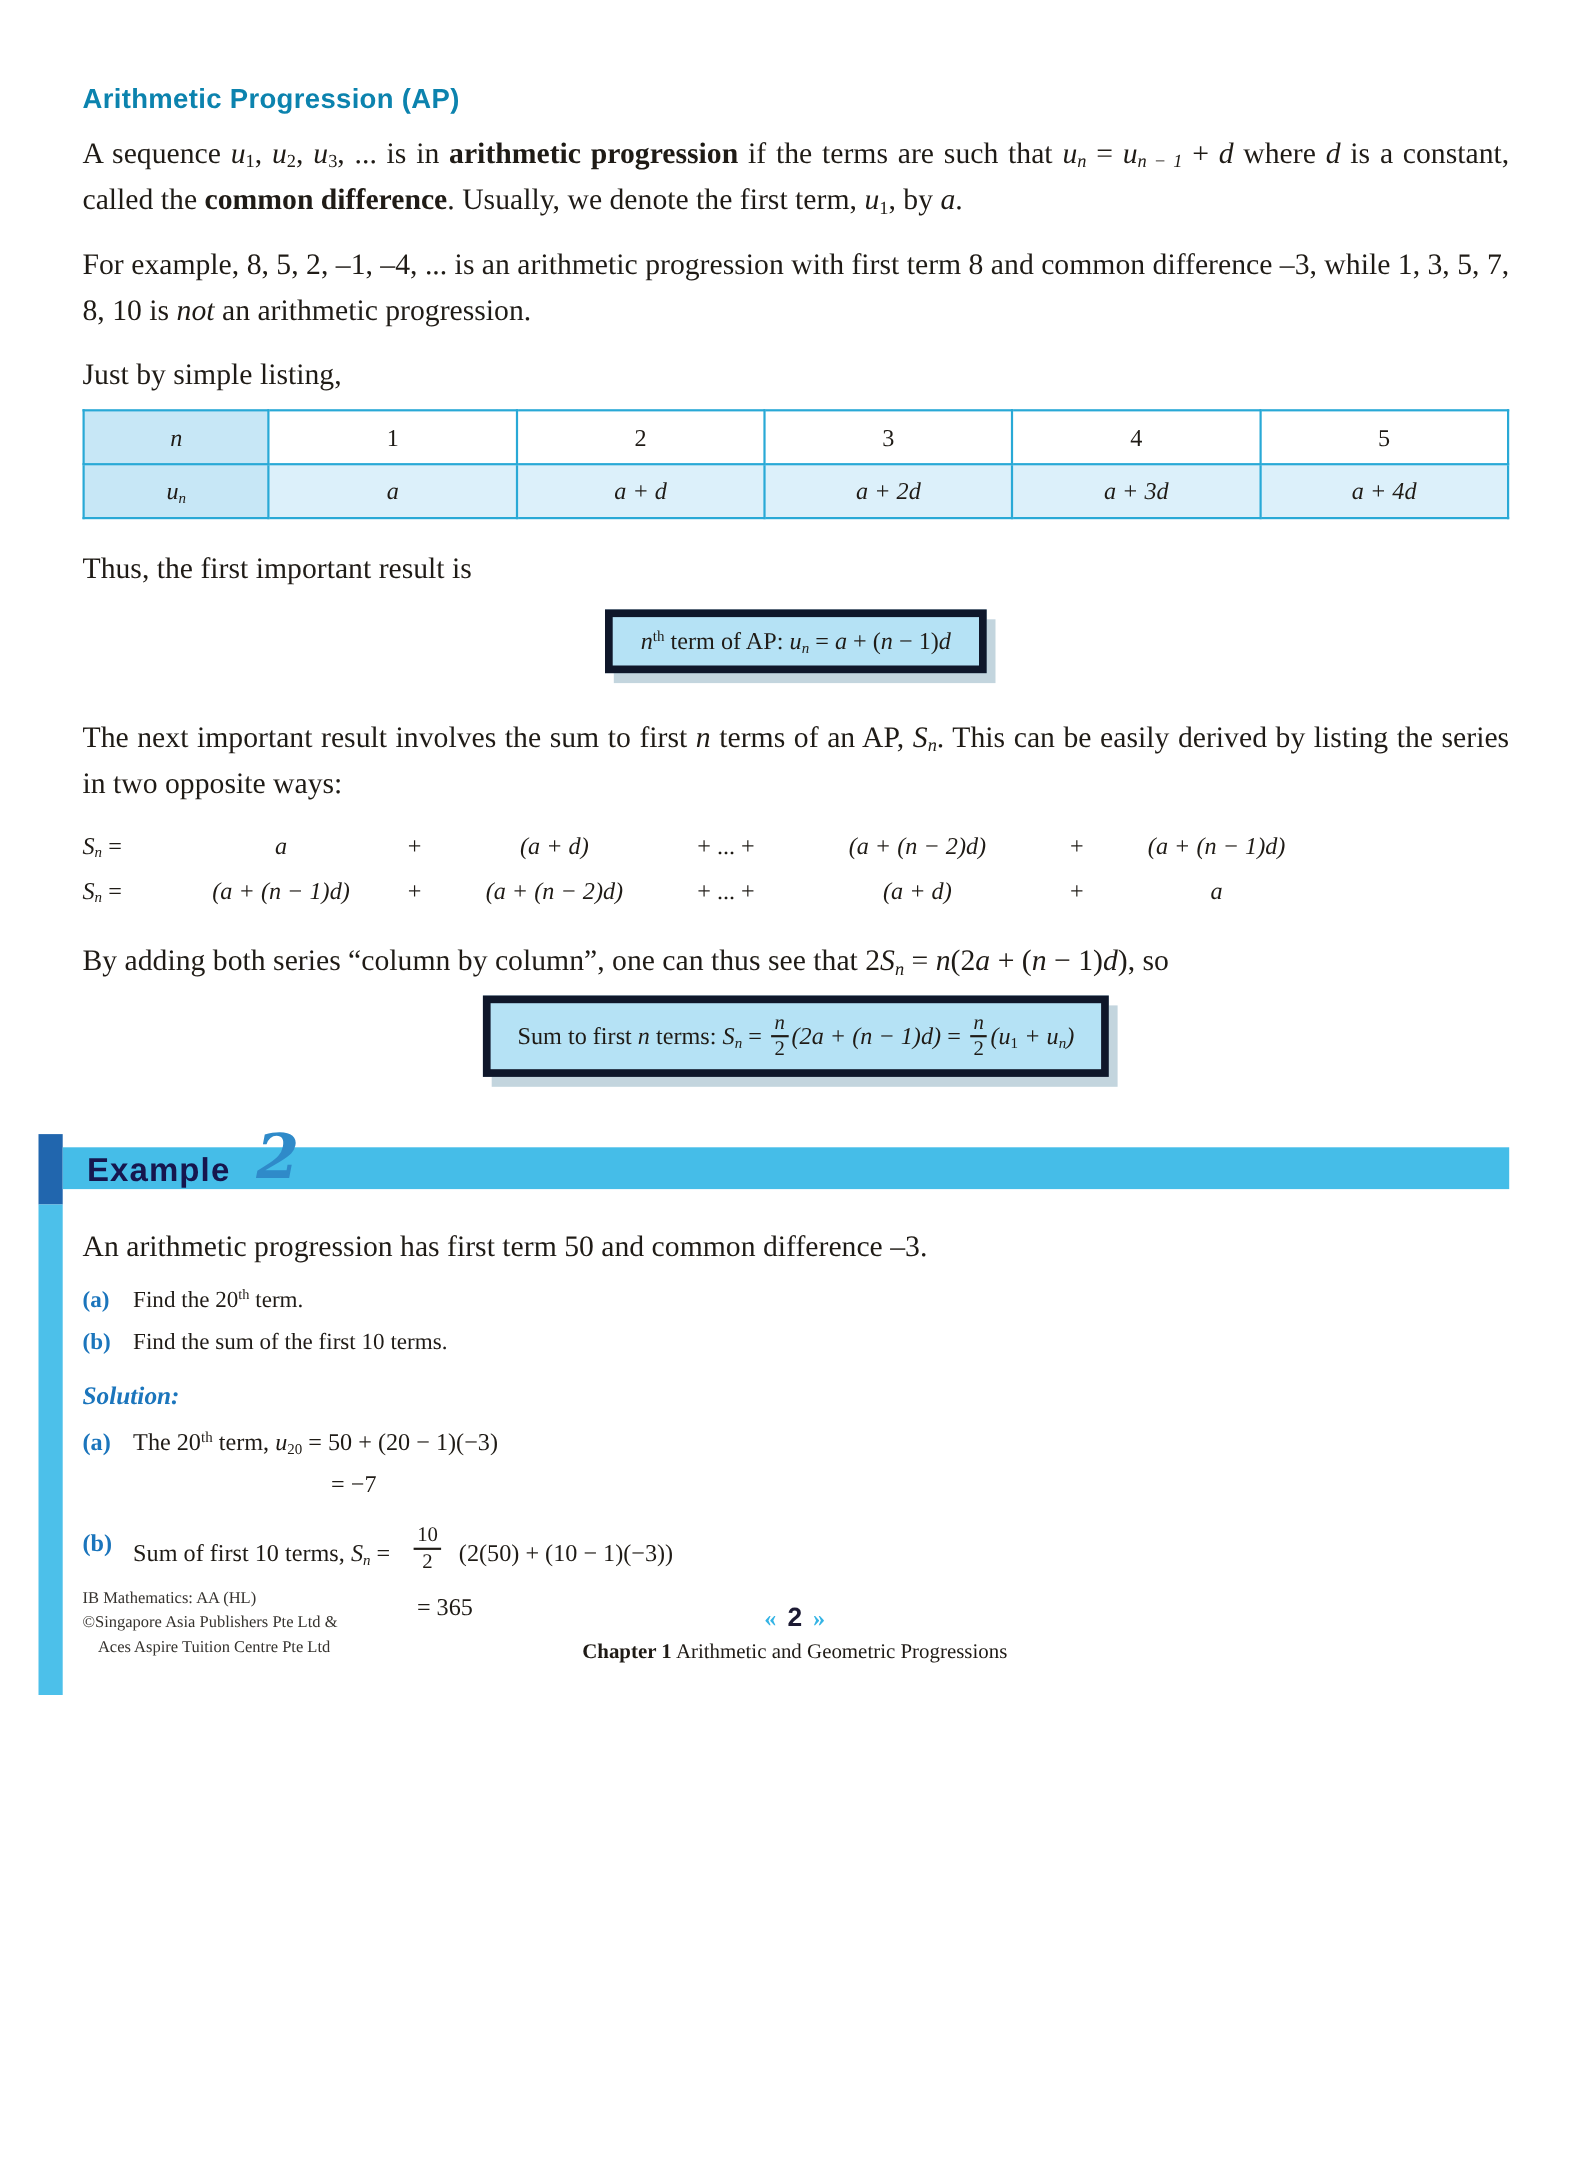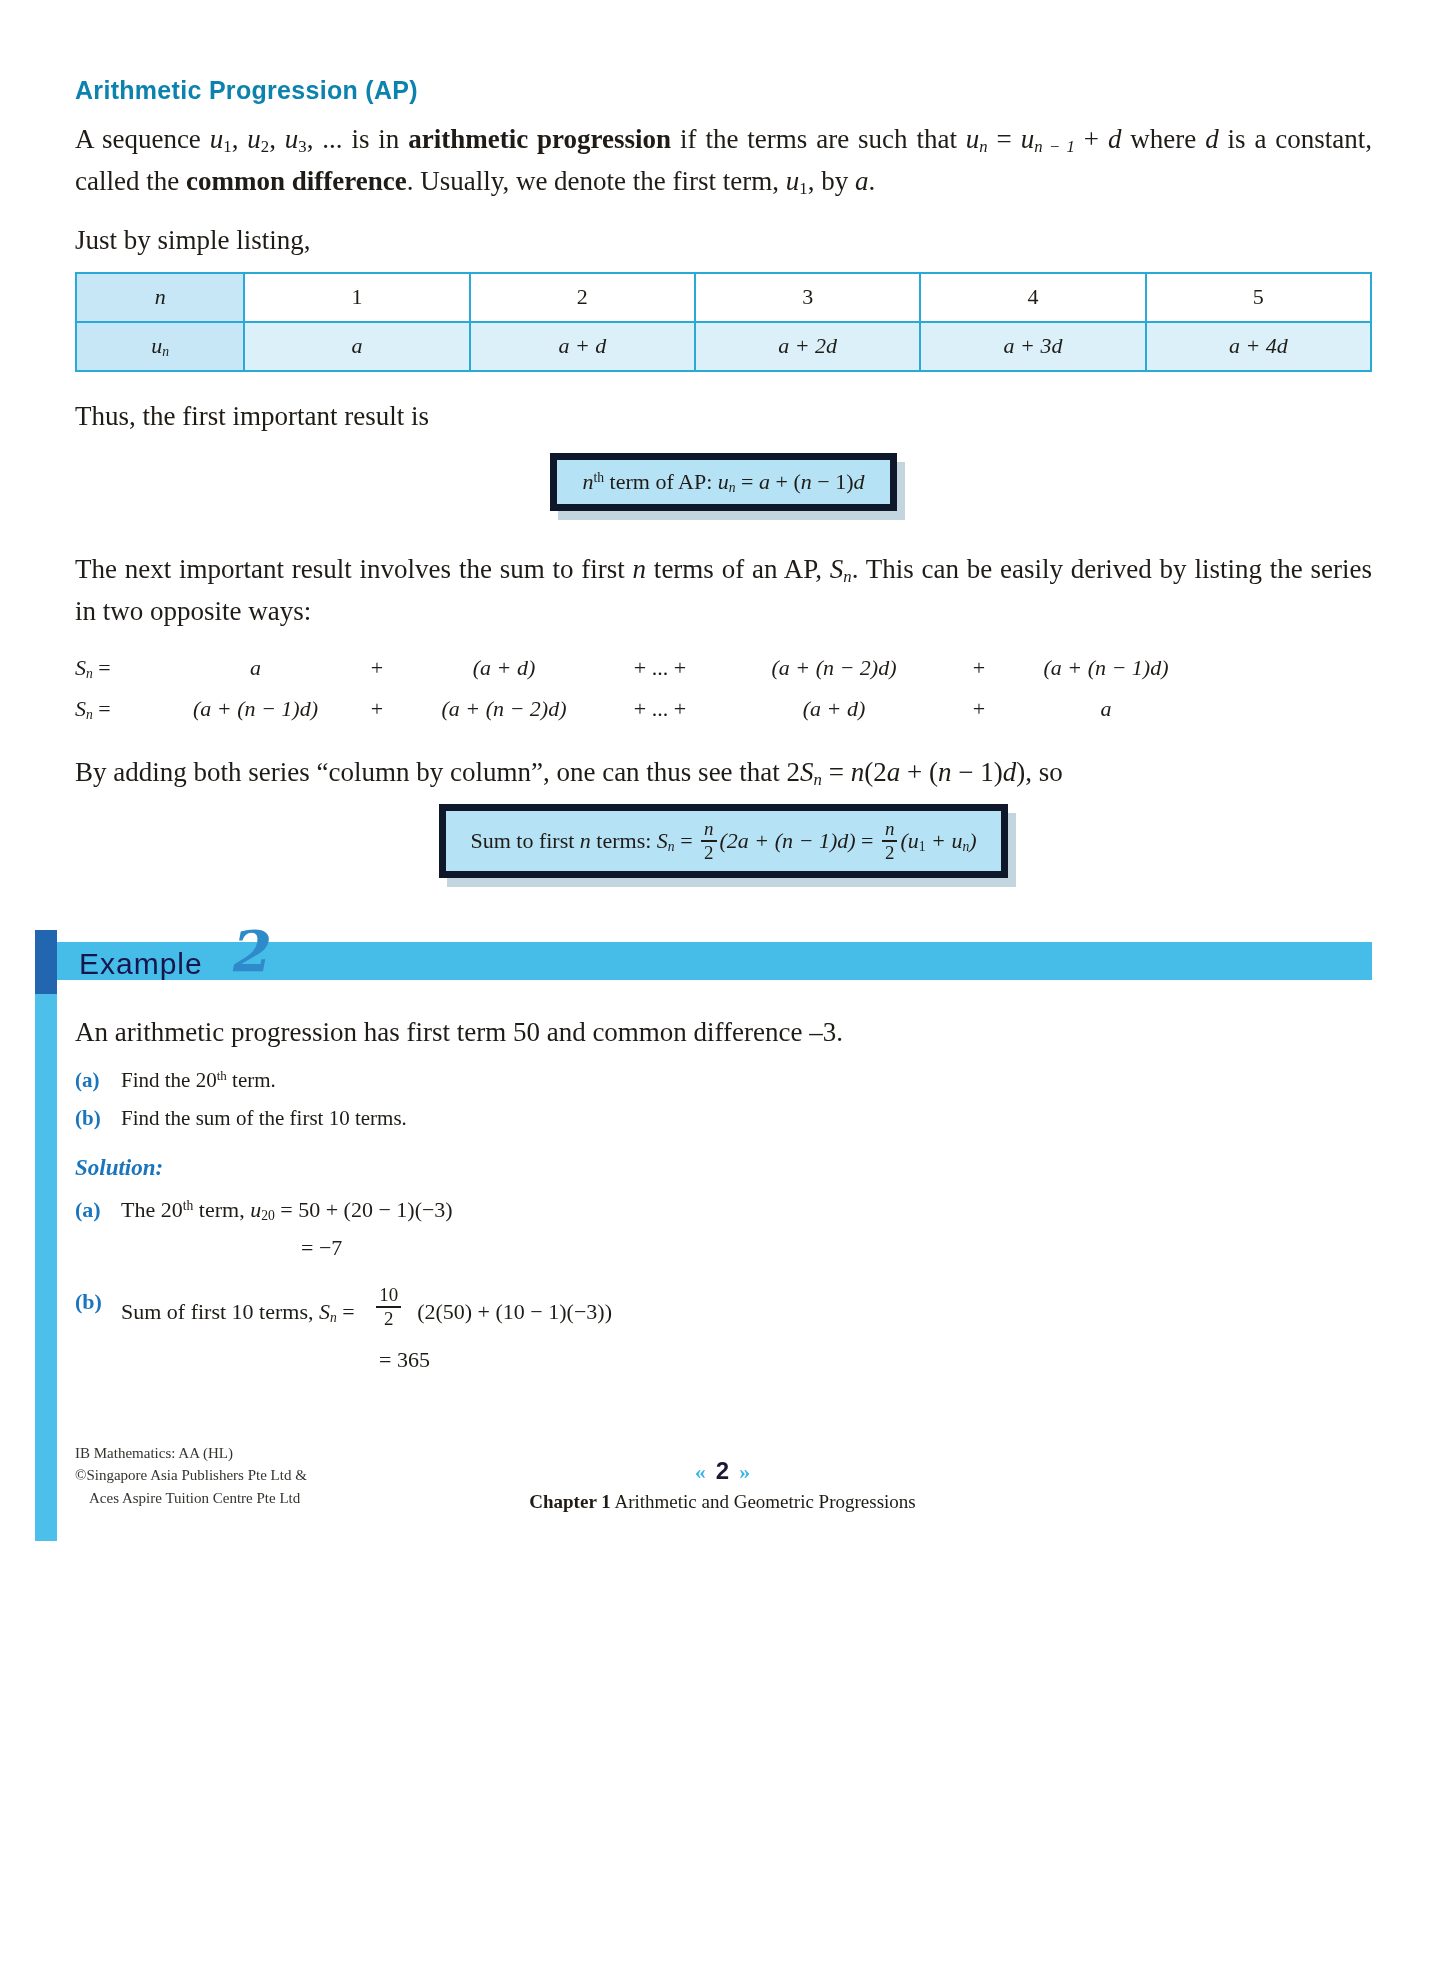--- a/index.html
+++ b/index.html
@@ -107,21 +107,21 @@
     position:absolute;left:-40px;top:-4px;width:22px;height:64px;
     background:var(--dark_block_blue,#2166ae);
   }
   .ex-longbar{
     position:absolute;left:-40px;top:60px;width:22px;height:772px;
     background:var(--bar_light,#4cc0ea);
   }
   .ex-word{
     position:absolute;left:4px;top:13px;
     font-family:"Liberation Sans", sans-serif;
-    font-weight:normal;font-size:30px;letter-spacing:1px;
+    font-weight:bold;font-size:30px;letter-spacing:1px;
     color:var(--dark_navy,#16164e);
   }
   .ex-num{
     position:absolute;left:158px;top:-16px;
     font-family:"DejaVu Serif", serif;
     font-style:italic;font-weight:bold;
     font-size:56px;
     color:var(--example_number_blue,#2f8ac9);
   }
 
@@ -164,20 +164,21 @@
 </style>
 </head>
 <body>
 
 <div class="page">
   <div class="content">
 
     <h1 class="heading">Arithmetic Progression (AP)</h1>
 
     <p class="body"><span>A sequence </span><span class="ri">u</span><span class="ru">1</span><span>, </span><span class="ri">u</span><span class="ru">2</span><span>, </span><span class="ri">u</span><span class="ru">3</span><span>, ... is in </span><span class="rb">arithmetic progression</span><span> if the terms are such that </span><span class="ri">u</span><span class="ri ru">n</span><span> = </span><span class="ri">u</span><span class="ri ru">n − 1</span><span> + </span><span class="ri">d</span><span> where </span><span class="ri">d</span><span> is a constant, called the </span><span class="rb">common difference</span><span>. Usually, we denote the first term, </span><span class="ri">u</span><span class="ru">1</span><span>, by </span><span class="ri">a</span><span>.</span></p>
+    <p class="body"><span>For example, 8, 5, 2, –1, –4, ... is an arithmetic progression with first term 8 and common difference –3, while 1, 3, 5, 7, 8, 10 is </span><span class="ri">not</span><span> an arithmetic progression.</span></p>
     <p class="body tight">Just by simple listing,</p>
 
     <table class="ap-table">
       <tbody>
           <tr>
         <td class="label-cell it">n</td>
         <td class="val-cell">1</td>
         <td class="val-cell">2</td>
         <td class="val-cell">3</td>
         <td class="val-cell">4</td>

